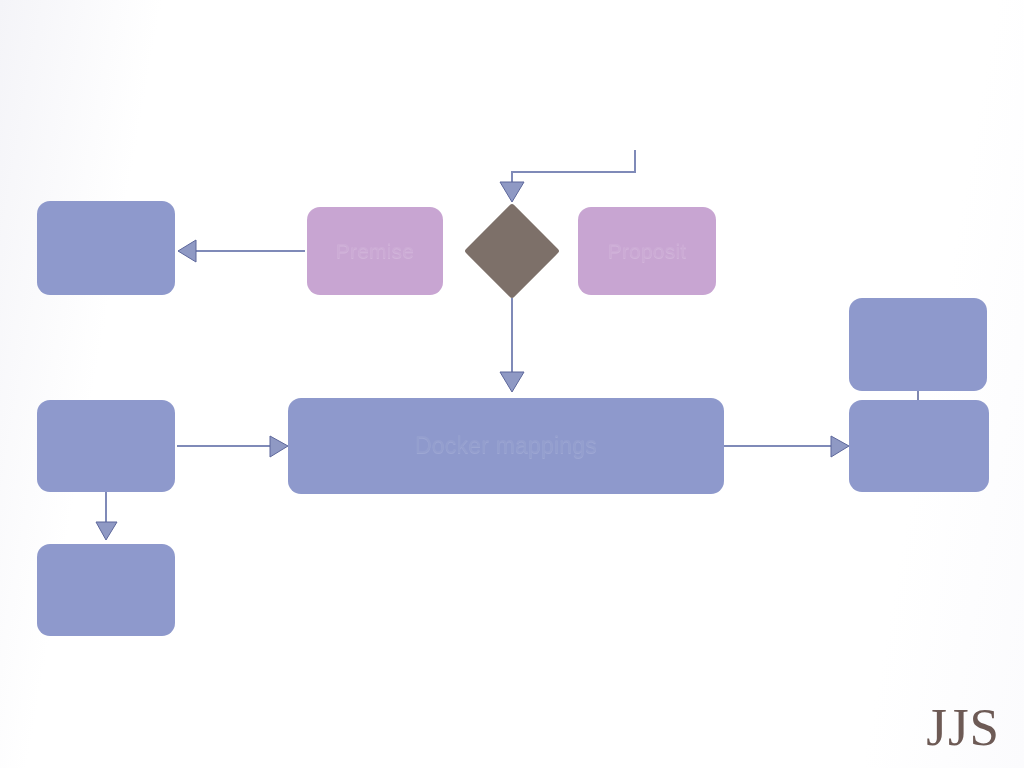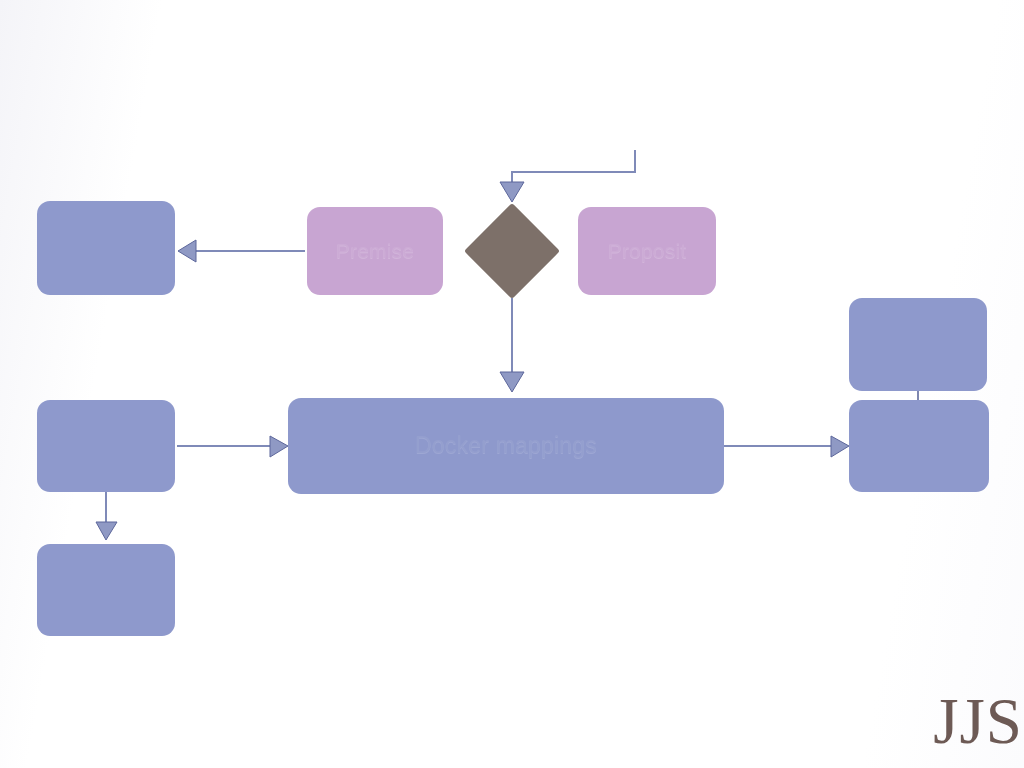--- a/index.html
+++ b/index.html
@@ -86,24 +86,24 @@
     stroke-width: 1.6;
     fill: none;
   }
   .arrowhead {
     fill: #8f99c4;
     stroke: #5d679b;
     stroke-width: 1;
   }
   #watermark {
     position: absolute;
-    right: 1px;
+    right: 24px;
     bottom: 14px;
     font-family: "Liberation Serif", serif;
-    font-size: 65px;
+    font-size: 53px;
     color: #6d5a55;
     letter-spacing: 1px;
     line-height: 1;
     user-select: none;
   }
 </style>
 </head>
 <body>
 
 <div id="canvas">

